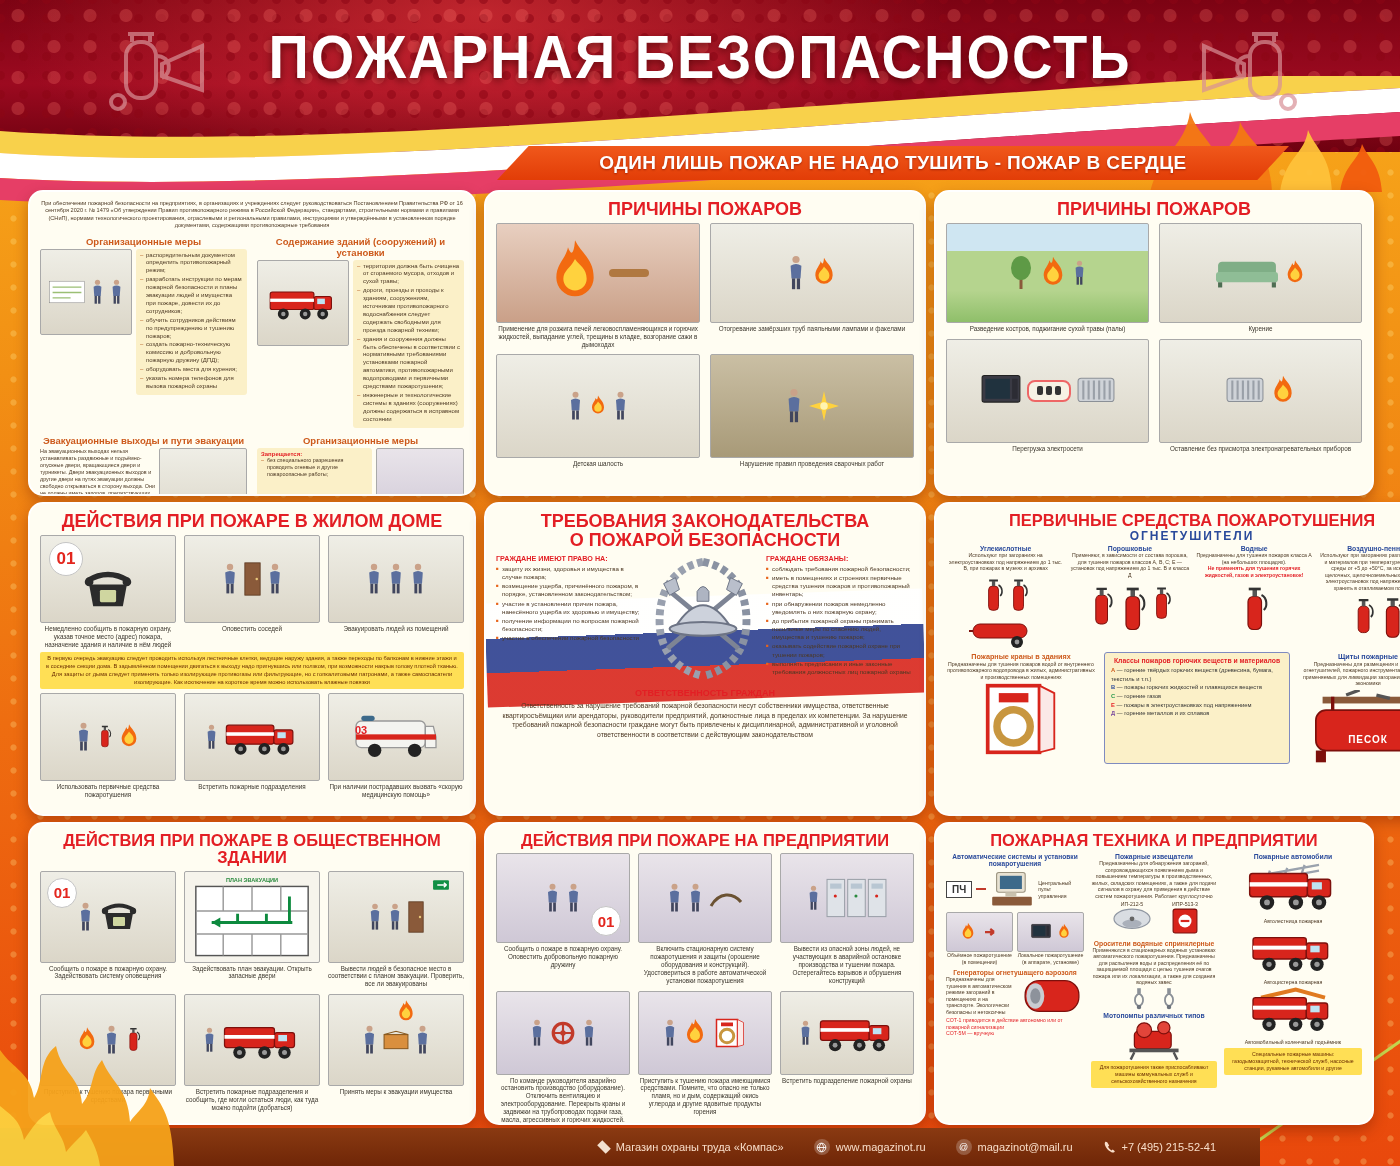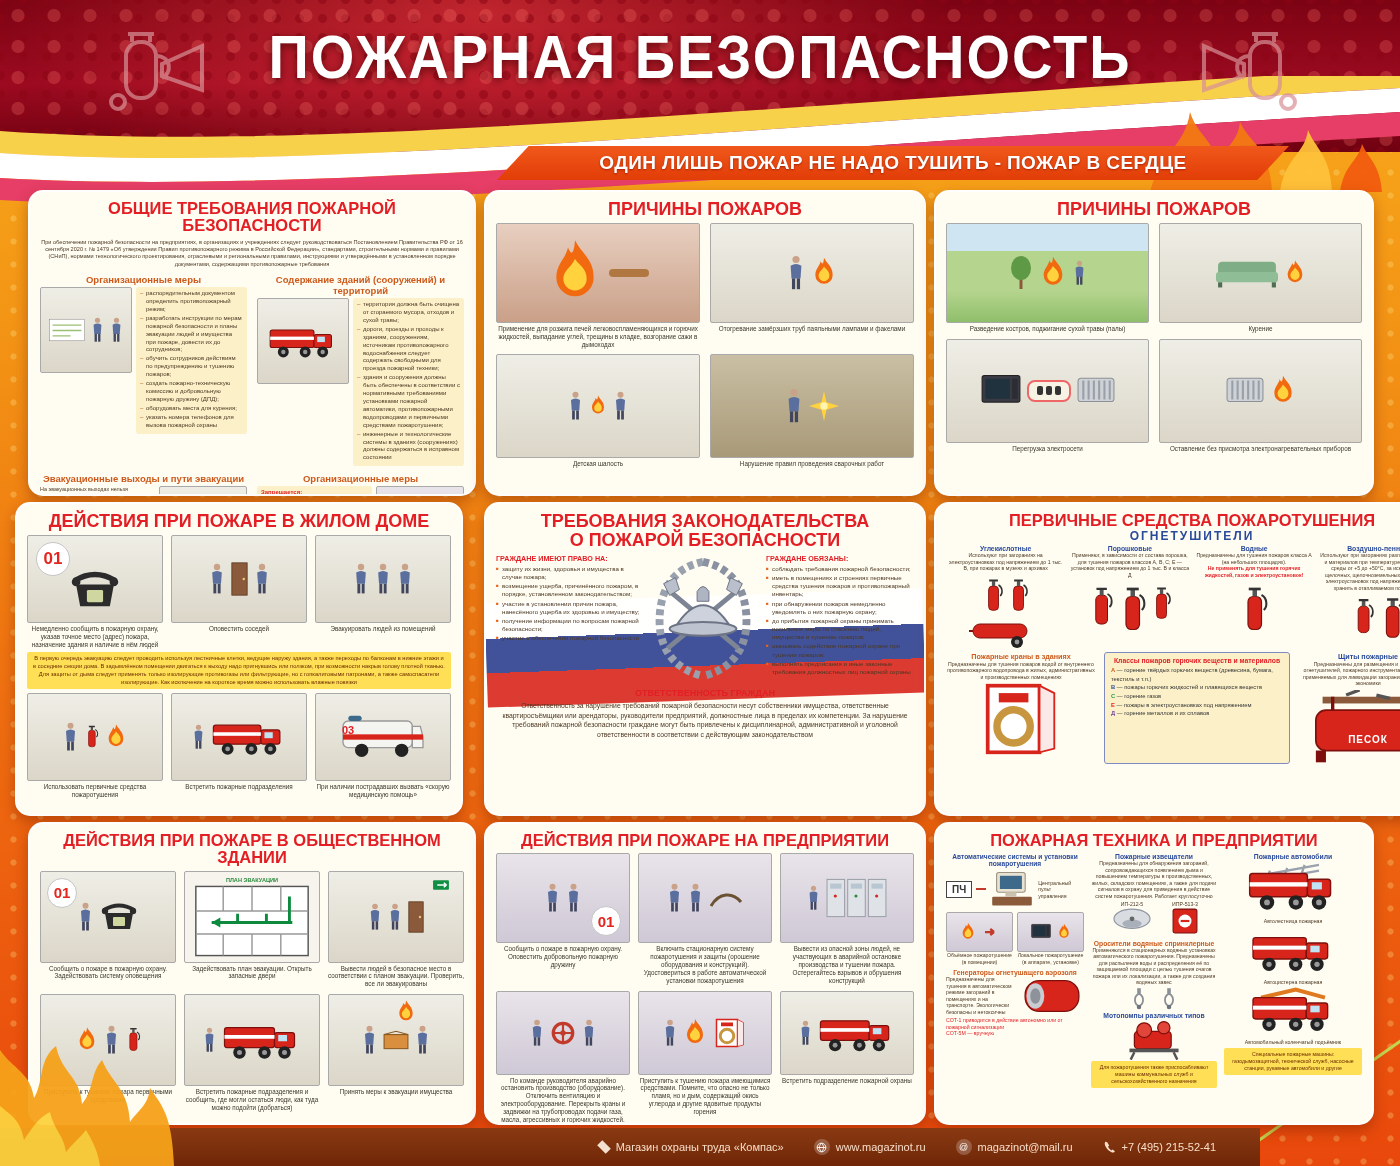--- a/index.html
+++ b/index.html
@@ -250,21 +250,20 @@
 <rect x="38" y="22" width="30" height="56" rx="14"></rect>
     <path d="M44 22v-8h18v8M40 14h26"></path>
     <path d="M68 36c16 0 16 18 6 22"></path>
     <path d="M74 44l40-18v44L74 56z"></path>
     <circle cx="30" cy="82" r="7"></circle>
   </svg>
 
 <div class="banner">ОДИН ЛИШЬ ПОЖАР НЕ НАДО ТУШИТЬ - ПОЖАР В СЕРДЦЕ</div>
 
 <section class="panel" style="left:28px;top:190px;width:448px;height:306px">
-  <h2 class="ptitle sm">ОБЩИЕ ТРЕБОВАНИЯ ПОЖАРНОЙ БЕЗОПАСНОСТИ</h2>
   <p class="mini" style="text-align:center;font-size:5.6px;margin-bottom:3px">При обеспечении пожарной безопасности на предприятиях, в организациях и учреждениях следует руководствоваться Постановлением Правительства РФ от 16 сентября 2020 г. № 1479 «Об утверждении Правил противопожарного режима в Российской Федерации», стандартами, строительными нормами и правилами (СНиП), нормами технологического проектирования, отраслевыми и региональными правилами, инструкциями и утверждёнными в установленном порядке документами, содержащими противопожарные требования</p>
   <div class="g2" style="gap:4px 10px">
     <div>
       <div class="h-or">Организационные меры</div>
       <div style="display:flex;gap:4px">
         <div class="scene" style="width:92px;height:86px">
           <svg width="36" height="26" viewBox="0 0 80 50">
               <rect x="1" y="1" width="78" height="48" fill="#fff" stroke="#777"></rect>
               <path d="M8 14h64M8 26h64M8 38h40" stroke="#9bbf74" stroke-width="3"></path>
             </svg>
@@ -279,21 +278,21 @@
           <li>распорядительным документом определить противопожарный режим;</li>
           <li>разработать инструкции по мерам пожарной безопасности и планы эвакуации людей и имущества при пожаре, довести их до сотрудников;</li>
           <li>обучить сотрудников действиям по предупреждению и тушению пожаров;</li>
           <li>создать пожарно-техническую комиссию и добровольную пожарную дружину (ДПД);</li>
           <li>оборудовать места для курения;</li>
           <li>указать номера телефонов для вызова пожарной охраны</li>
         </ul>
       </div>
     </div>
     <div>
-      <div class="h-or">Содержание зданий (сооружений) и территорий</div>
+      <div class="h-or">Содержание зданий (сооружений) и установки</div>
       <div style="display:flex;gap:4px">
         <div class="scene" style="width:92px;height:86px">
           <svg width="70" height="40" viewBox="0 0 64 36">
               <use href="#sy-truck"></use>
             </svg>
         </div>
         <ul class="mini pale" style="flex:1">
           <li>территория должна быть очищена от сгораемого мусора, отходов и сухой травы;</li>
           <li>дороги, проезды и проходы к зданиям, сооружениям, источникам противопожарного водоснабжения следует содержать свободными для проезда пожарной техники;</li>
           <li>здания и сооружения должны быть обеспечены в соответствии с нормативными требованиями установками пожарной автоматики, противопожарными водопроводами и первичными средствами пожаротушения;</li>
@@ -438,21 +437,21 @@
           </svg>
         <svg width="26" height="34" viewBox="0 0 24 30">
             <use href="#sy-flame"></use>
           </svg>
       </div>
       <figcaption class="cap">Оставление без присмотра электронагревательных приборов</figcaption>
     </figure>
   </div>
 </section>
 
-<section class="panel" style="left:15px;top:502px;width:448px;height:314px">
+<section class="panel" style="left:28px;top:502px;width:448px;height:314px">
   <h2 class="ptitle">ДЕЙСТВИЯ ПРИ ПОЖАРЕ В ЖИЛОМ ДОМЕ</h2>
   <div class="g3">
     <figure>
       <div class="scene" style="height:88px">
         <div class="badge" style="width:34px;height:34px;left:8px;top:6px;font-size:17px">01</div>
         <svg width="54" height="44" viewBox="0 0 40 32" style="margin-top:22px">
             <use href="#sy-phone"></use>
           </svg>
       </div>
       <figcaption class="cap">Немедленно сообщить в пожарную охрану, указав точное место (адрес) пожара, назначение здания и наличие в нём людей</figcaption>

